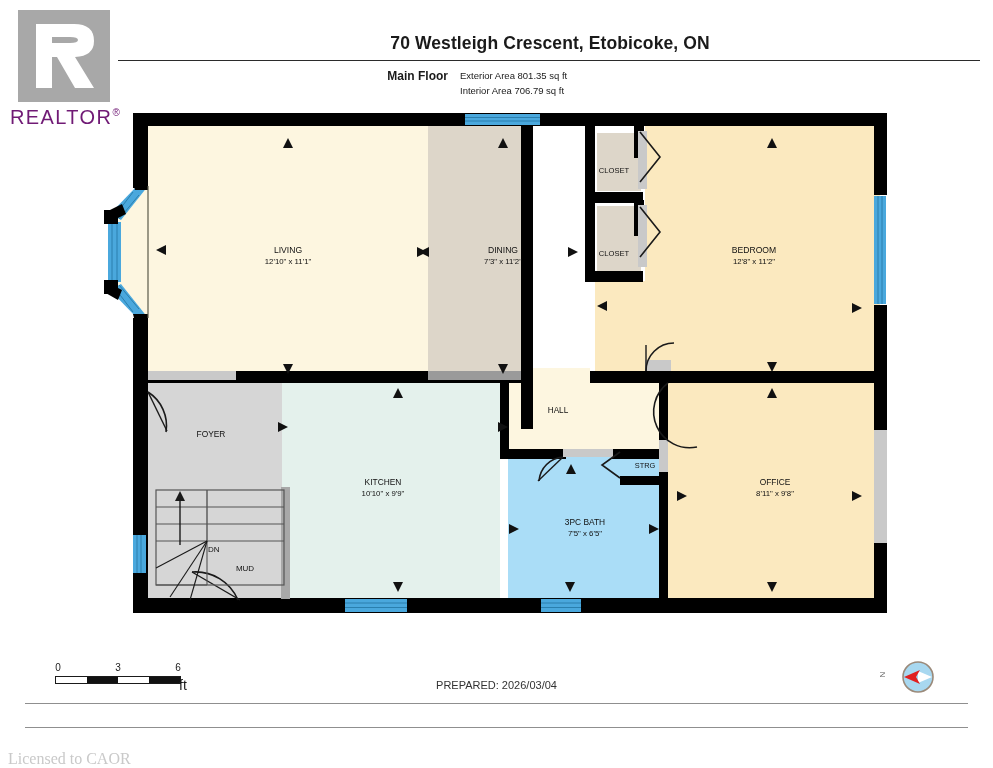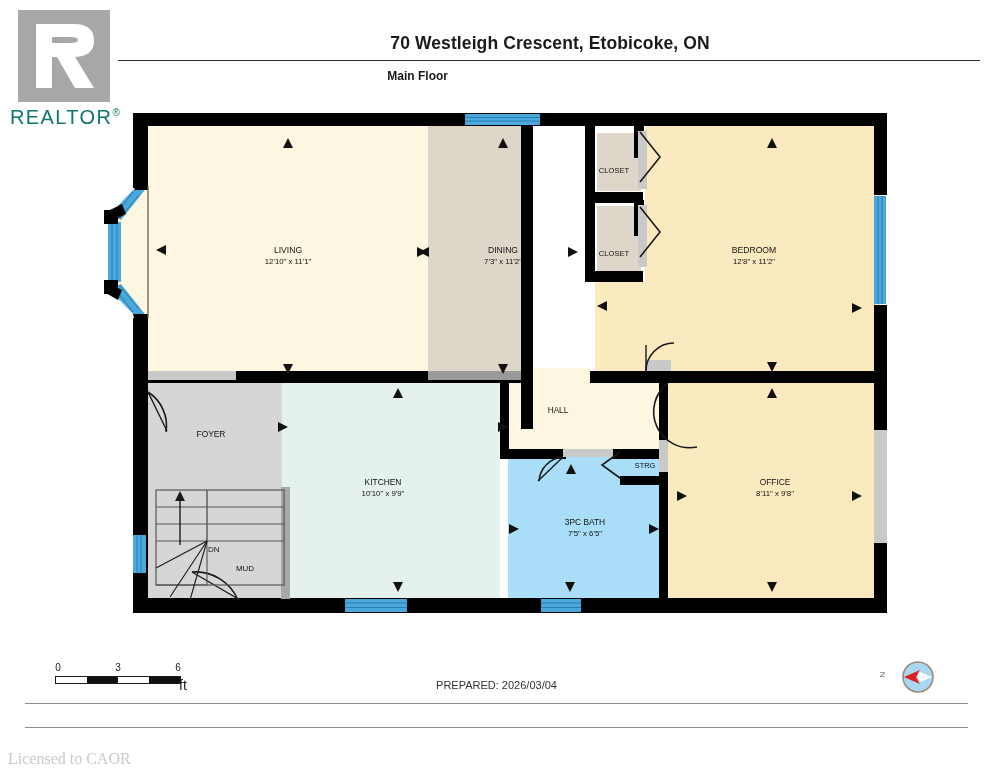--- a/index.html
+++ b/index.html
@@ -33,21 +33,21 @@
   #realtor-r {
     position: absolute;
     left: 10px; top: 0;
     width: 92px; height: 92px;
   }
   #realtor-word {
     position: absolute;
     left: 2px; top: 96px;
     font-size: 20px;
     letter-spacing: 1.4px;
-    color: #0f766e;
+    color: #701a75;
     font-family: "Liberation Sans", sans-serif;
     font-weight: 400;
   }
   #realtor-reg {
     font-size: 10px;
     vertical-align: super;
   }
 
   
   #title {
@@ -194,20 +194,24 @@
       <path d="M34 14 H56 Q76 14 76 31 Q76 46 57 47 L76 78 H57 L39 47 H34 V33 H52 Q60 33 60 30 Q60 27 52 27 H34 Z" fill="#ffffff"></path>
     </svg>
     <div id="realtor-word"><span>REALTOR</span><span id="realtor-reg">®</span></div>
   </div>
 
   <div id="title">70 Westleigh Crescent, Etobicoke, ON</div>
   <div id="title-rule"></div>
 
   <div id="area-block">
     <div id="area-label">Main Floor</div>
+    <div id="area-values">
+      <div>Exterior Area 801.35 sq ft</div>
+      <div>Interior Area 706.79 sq ft</div>
+    </div>
   </div>
 
   <svg id="plan" viewBox="0 0 993 768">
 
     <g>
 
       <path d="M148,125 H428 V377 H148 V318 L115,296 V208 L148,186 Z" fill="#fdf6e0"></path>
 
       <rect x="428" y="125" width="94" height="252" fill="#ddd6c9"></rect>
 

